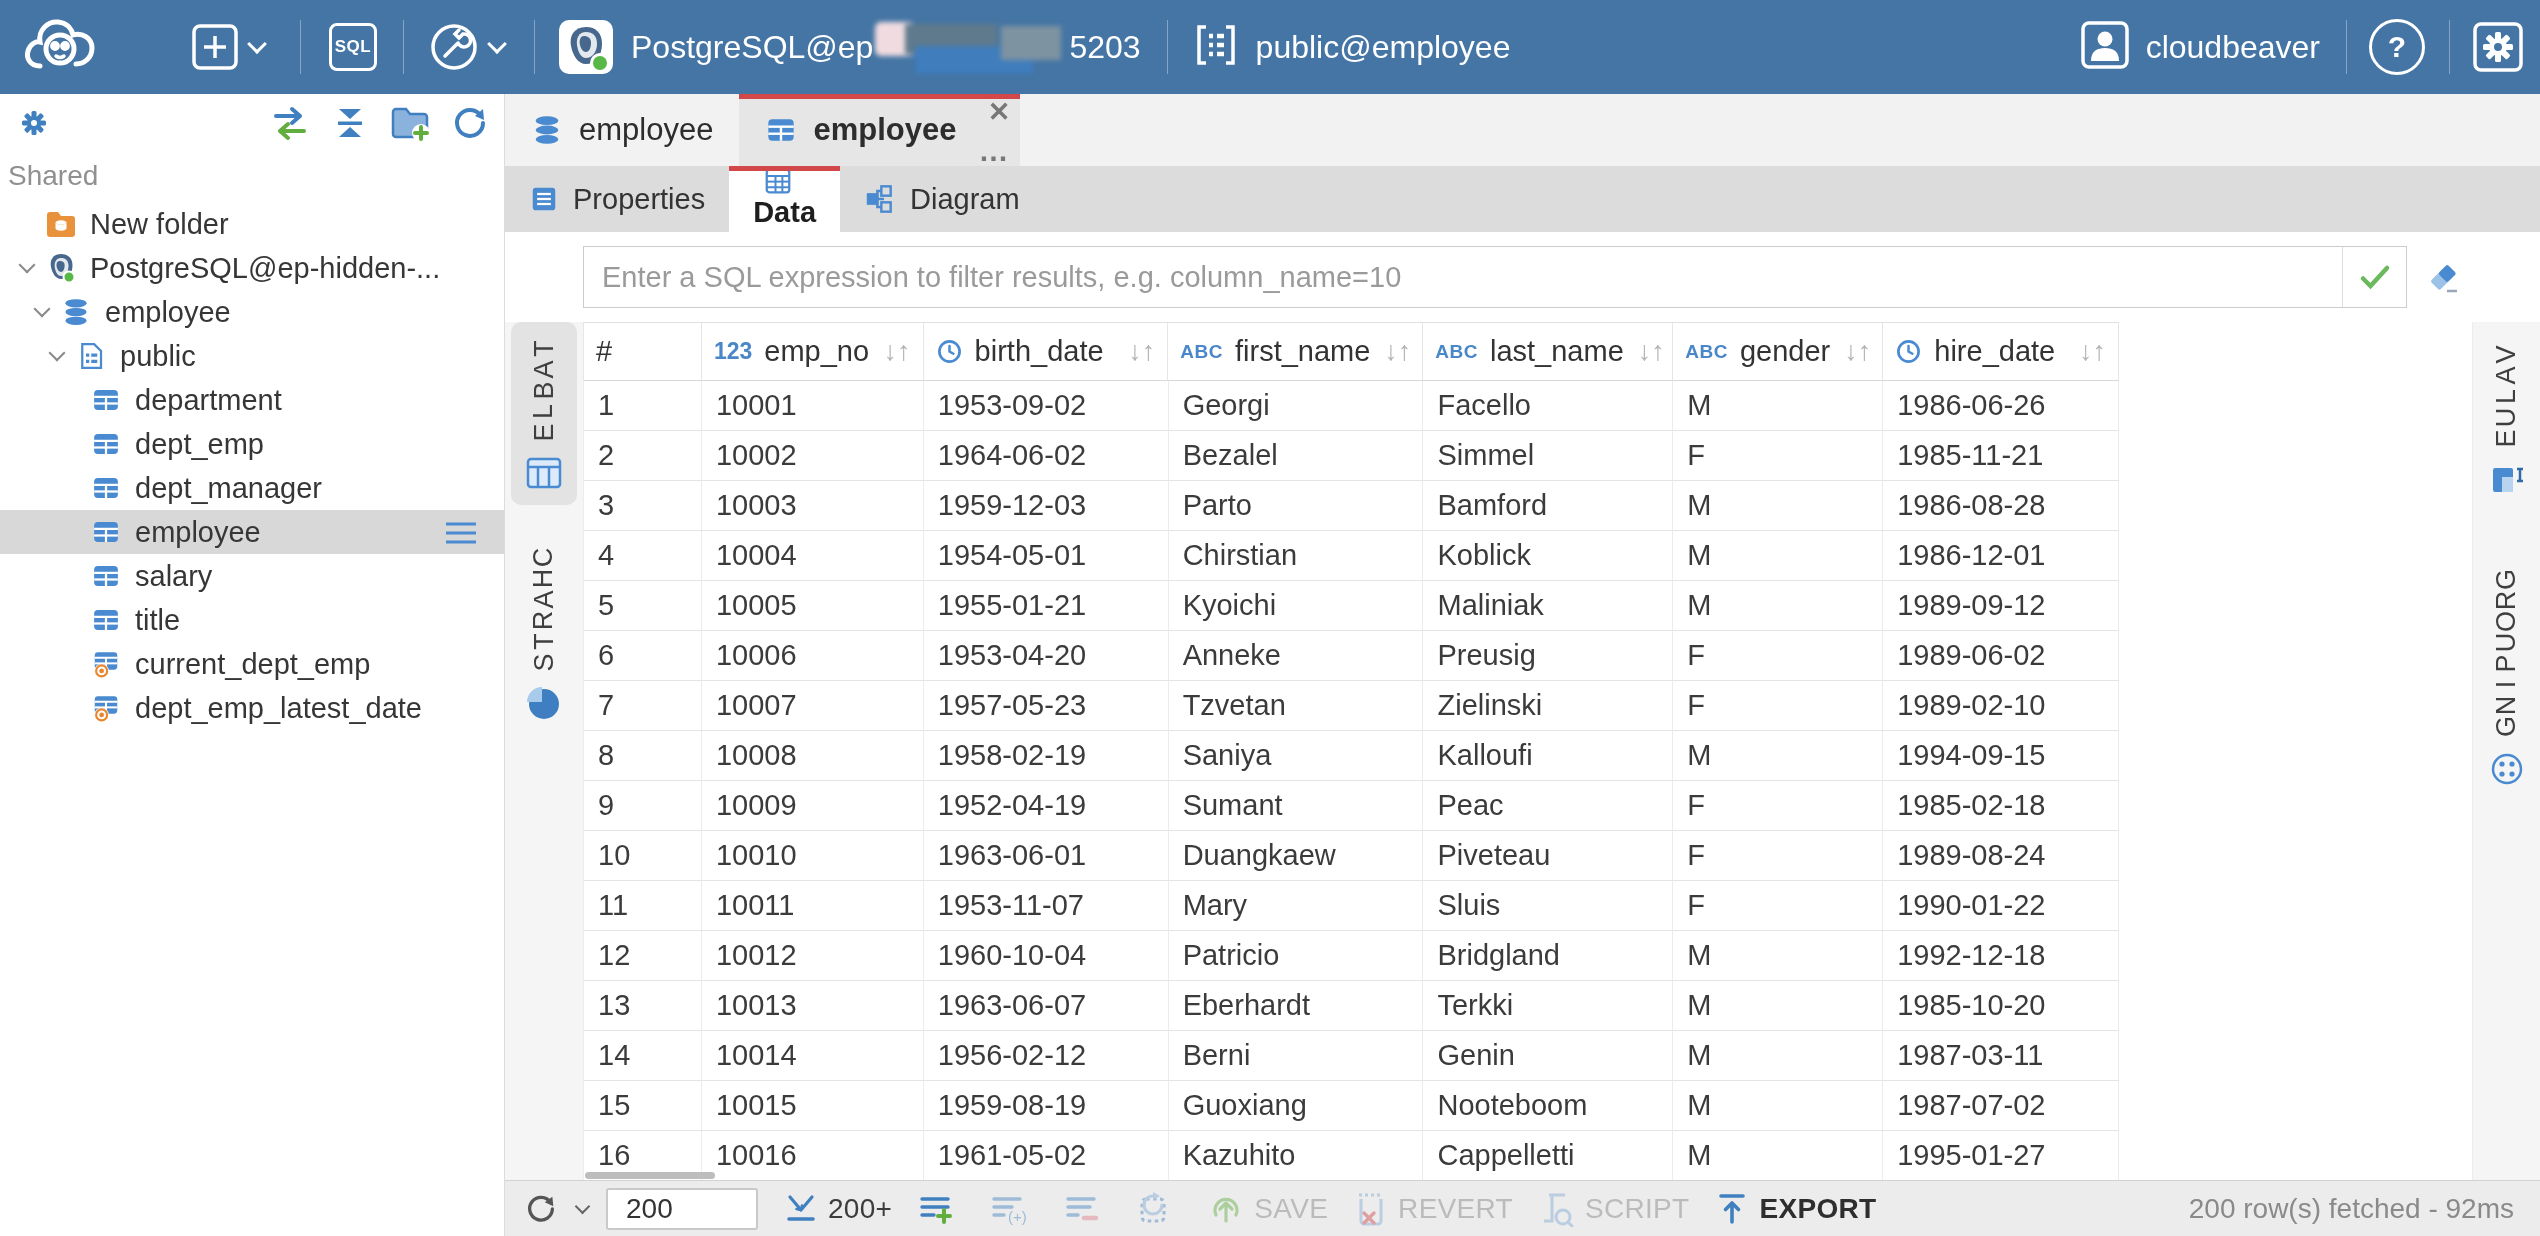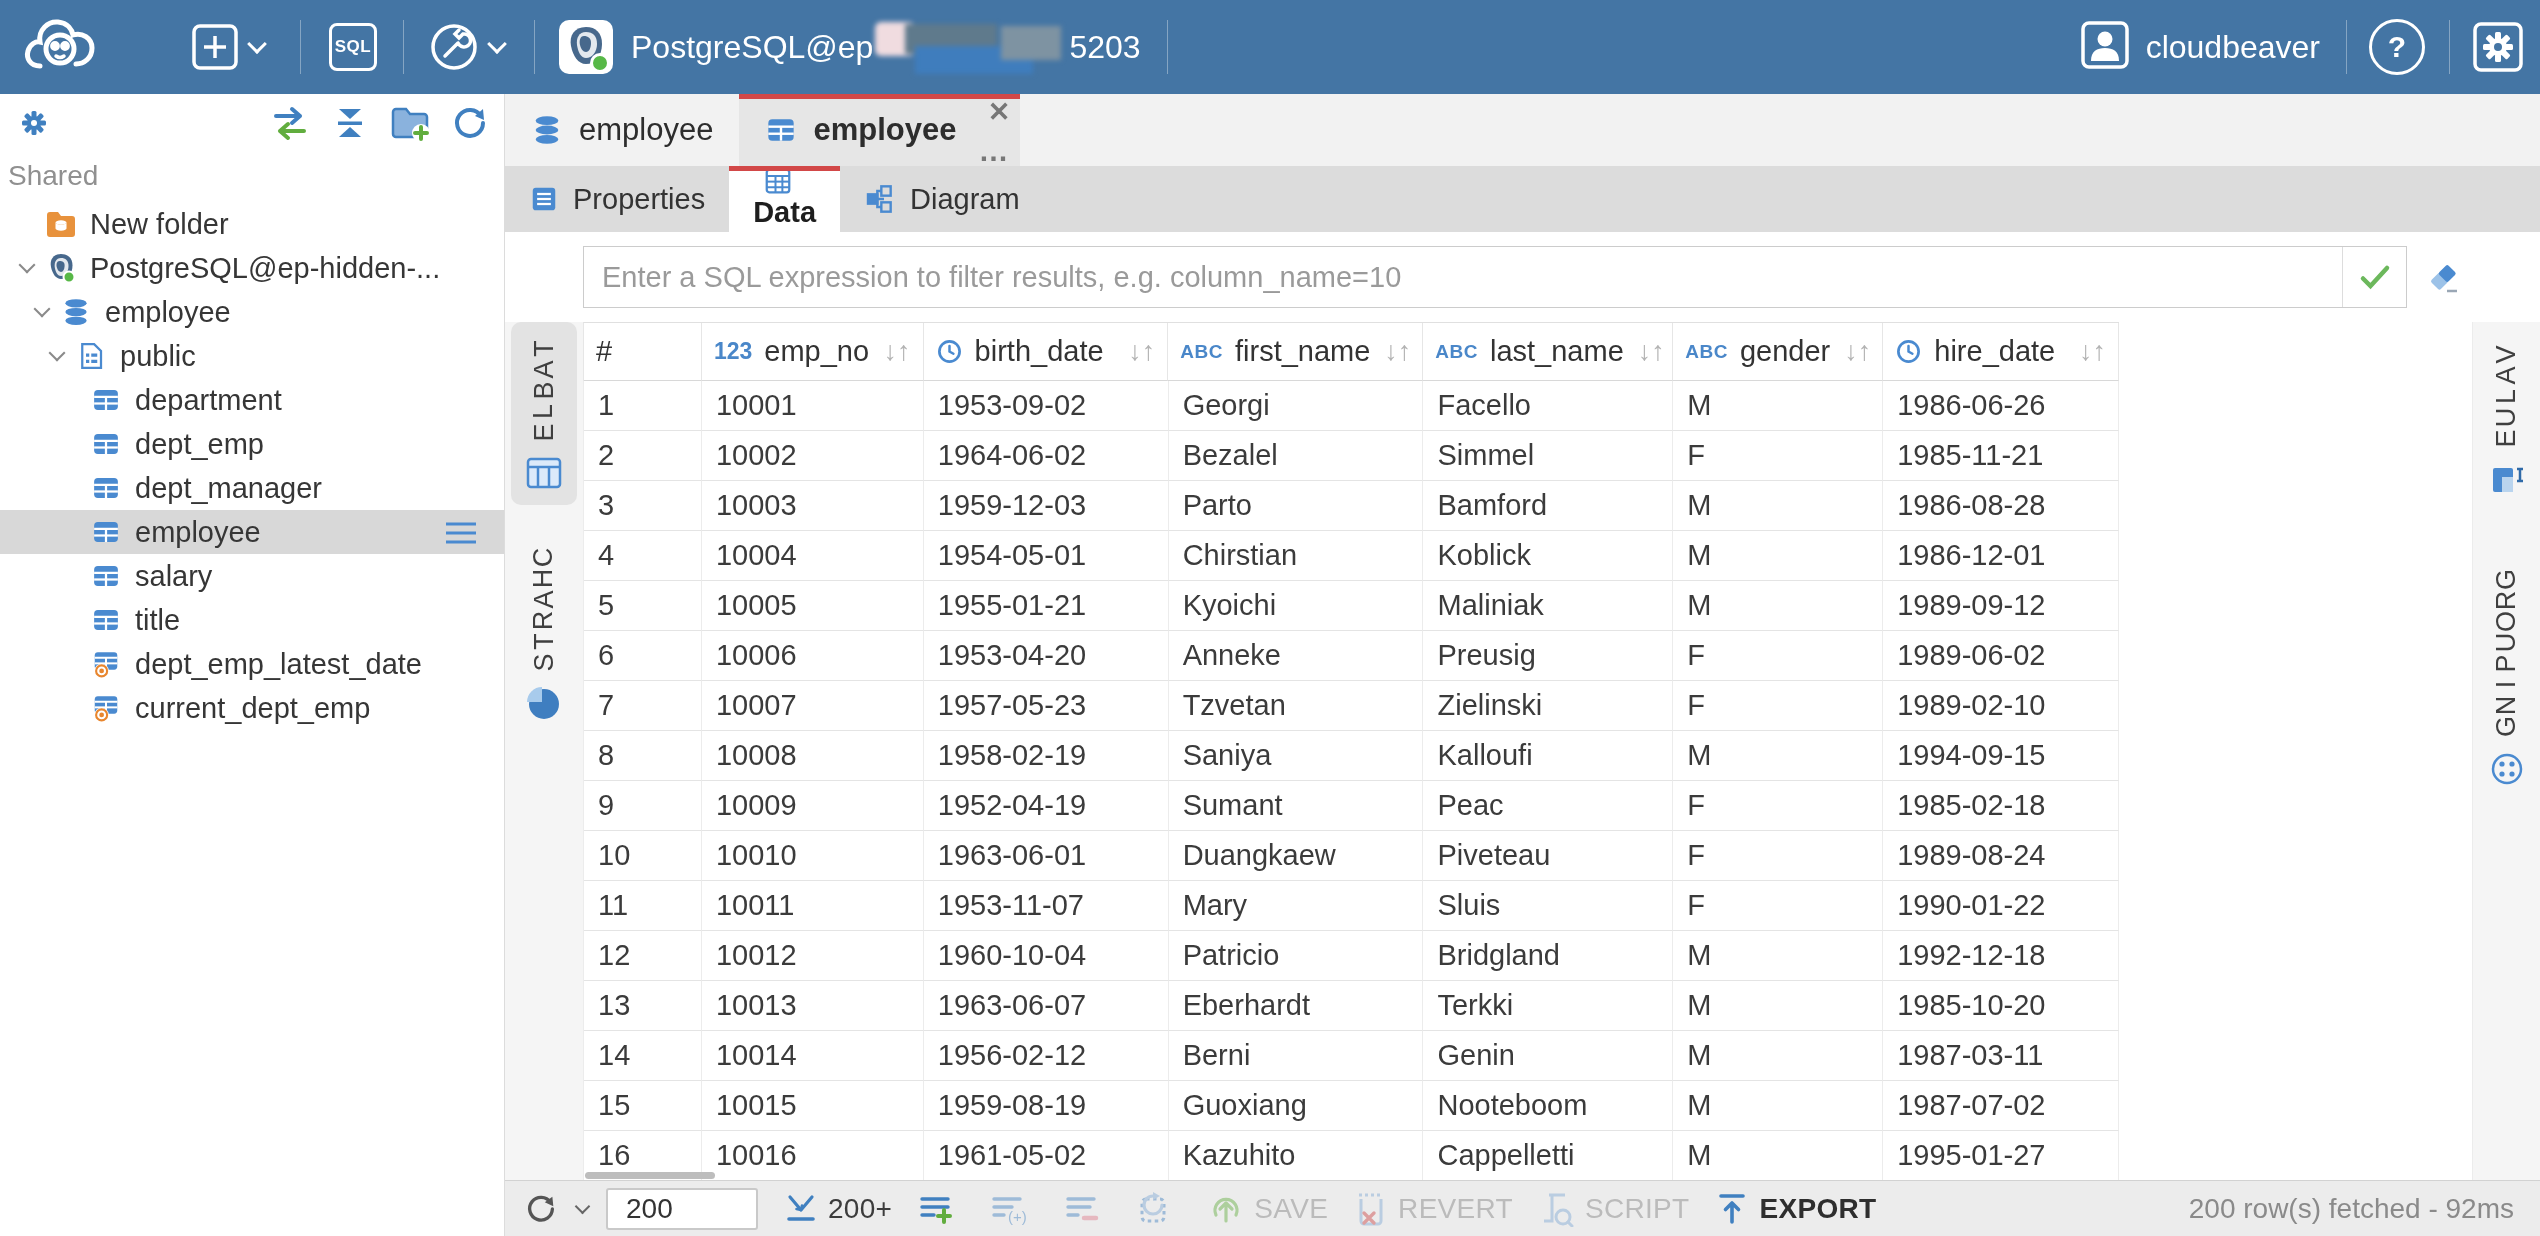--- a/index.html
+++ b/index.html
@@ -137,20 +137,37 @@
     <span class="htext" style="margin-left:16px;">PostgreSQL@ep</span>
     <span id="conn-redacted">
       <i style="left:0;top:4px;width:40px;height:34px;background:#f0dce0;border-radius:6px;"></i>
       <i style="left:30px;top:6px;width:92px;height:30px;background:#5f7a8c;"></i>
       <i style="left:40px;top:28px;width:118px;height:28px;background:#3f7dbd;"></i>
       <i style="left:126px;top:8px;width:60px;height:34px;background:#7e93a2;"></i>
     </span>
     <span class="htext">5203</span>
   </div>
   <div class="hsep" style="margin-left:26px;"></div>
+  <div class="hbtn" style="margin-left:22px;">
+    <span>
+      <svg width="52" height="52" viewBox="0 0 52 52" fill="none" stroke="#fff" stroke-width="3.5">
+        <path d="M16 8 H9 V44 H16"></path>
+          <path d="M36 8 H43 V44 H36"></path>
+        <g stroke-width="4.5">
+            <line x1="19" y1="17" x2="23" y2="17"></line>
+            <line x1="27" y1="17" x2="34" y2="17"></line>
+        <line x1="19" y1="26" x2="23" y2="26"></line>
+            <line x1="27" y1="26" x2="34" y2="26"></line>
+        <line x1="19" y1="35" x2="23" y2="35"></line>
+            <line x1="27" y1="35" x2="34" y2="35"></line>
+          </g>
+      </svg>
+    </span>
+    <span class="htext" style="margin-left:14px;">public@employee</span>
+  </div>
   <div style="flex:1;"></div>
   <div class="hbtn">
     <span>
       <svg width="50" height="50" viewBox="0 0 50 50">
         <rect x="3" y="3" width="44" height="44" rx="6" fill="none" stroke="#fff" stroke-width="3.5"></rect>
         <circle cx="25" cy="19" r="7.5" fill="#fff"></circle>
         <path d="M11 41 C11 31 17 28 25 28 C33 28 39 31 39 41 Z" fill="#fff"></path>
       </svg>
     </span>
     <span class="htext" style="margin-left:16px;">cloudbeaver</span>
@@ -391,38 +408,38 @@
             <g stroke="#fff" stroke-width="1.6">
               <line x1="3" y1="7" x2="21" y2="7"></line>
               <line x1="12" y1="7" x2="12" y2="16.5"></line>
               <line x1="3" y1="11.5" x2="21" y2="11.5"></line>
             </g>
             <circle cx="8.5" cy="17.5" r="5.8" fill="#fff"></circle>
             <circle cx="8.5" cy="17.5" r="4.4" fill="none" stroke="#e8862e" stroke-width="1.7"></circle>
             <circle cx="8.5" cy="17.5" r="1.9" fill="#e8862e"></circle>
           </svg>
         </span>
-        <span class="tree-label">dept_emp_latest_date</span>
+        <span class="tree-label">current_dept_emp</span>
       </div>
       <div class="tree-row" style="padding-left: 55px;">
         <span class="chev-slot"></span>
         <span class="tree-icon">
           <svg width="30" height="30" viewBox="0 0 24 24">
             <rect x="3" y="2.5" width="18" height="14" rx="2.5" fill="#4a8ad0"></rect>
             <g stroke="#fff" stroke-width="1.6">
               <line x1="3" y1="7" x2="21" y2="7"></line>
               <line x1="12" y1="7" x2="12" y2="16.5"></line>
               <line x1="3" y1="11.5" x2="21" y2="11.5"></line>
             </g>
             <circle cx="8.5" cy="17.5" r="5.8" fill="#fff"></circle>
             <circle cx="8.5" cy="17.5" r="4.4" fill="none" stroke="#e8862e" stroke-width="1.7"></circle>
             <circle cx="8.5" cy="17.5" r="1.9" fill="#e8862e"></circle>
           </svg>
         </span>
-        <span class="tree-label">current_dept_emp</span>
+        <span class="tree-label">dept_emp_latest_date</span>
       </div>
     </div>
 </div>
 
 <div id="main">
 
   <div id="tabbar">
     <div class="tab">
       <span class="ticon">
         <svg width="32" height="32" viewBox="0 0 24 24" fill="#4a8ad0">

